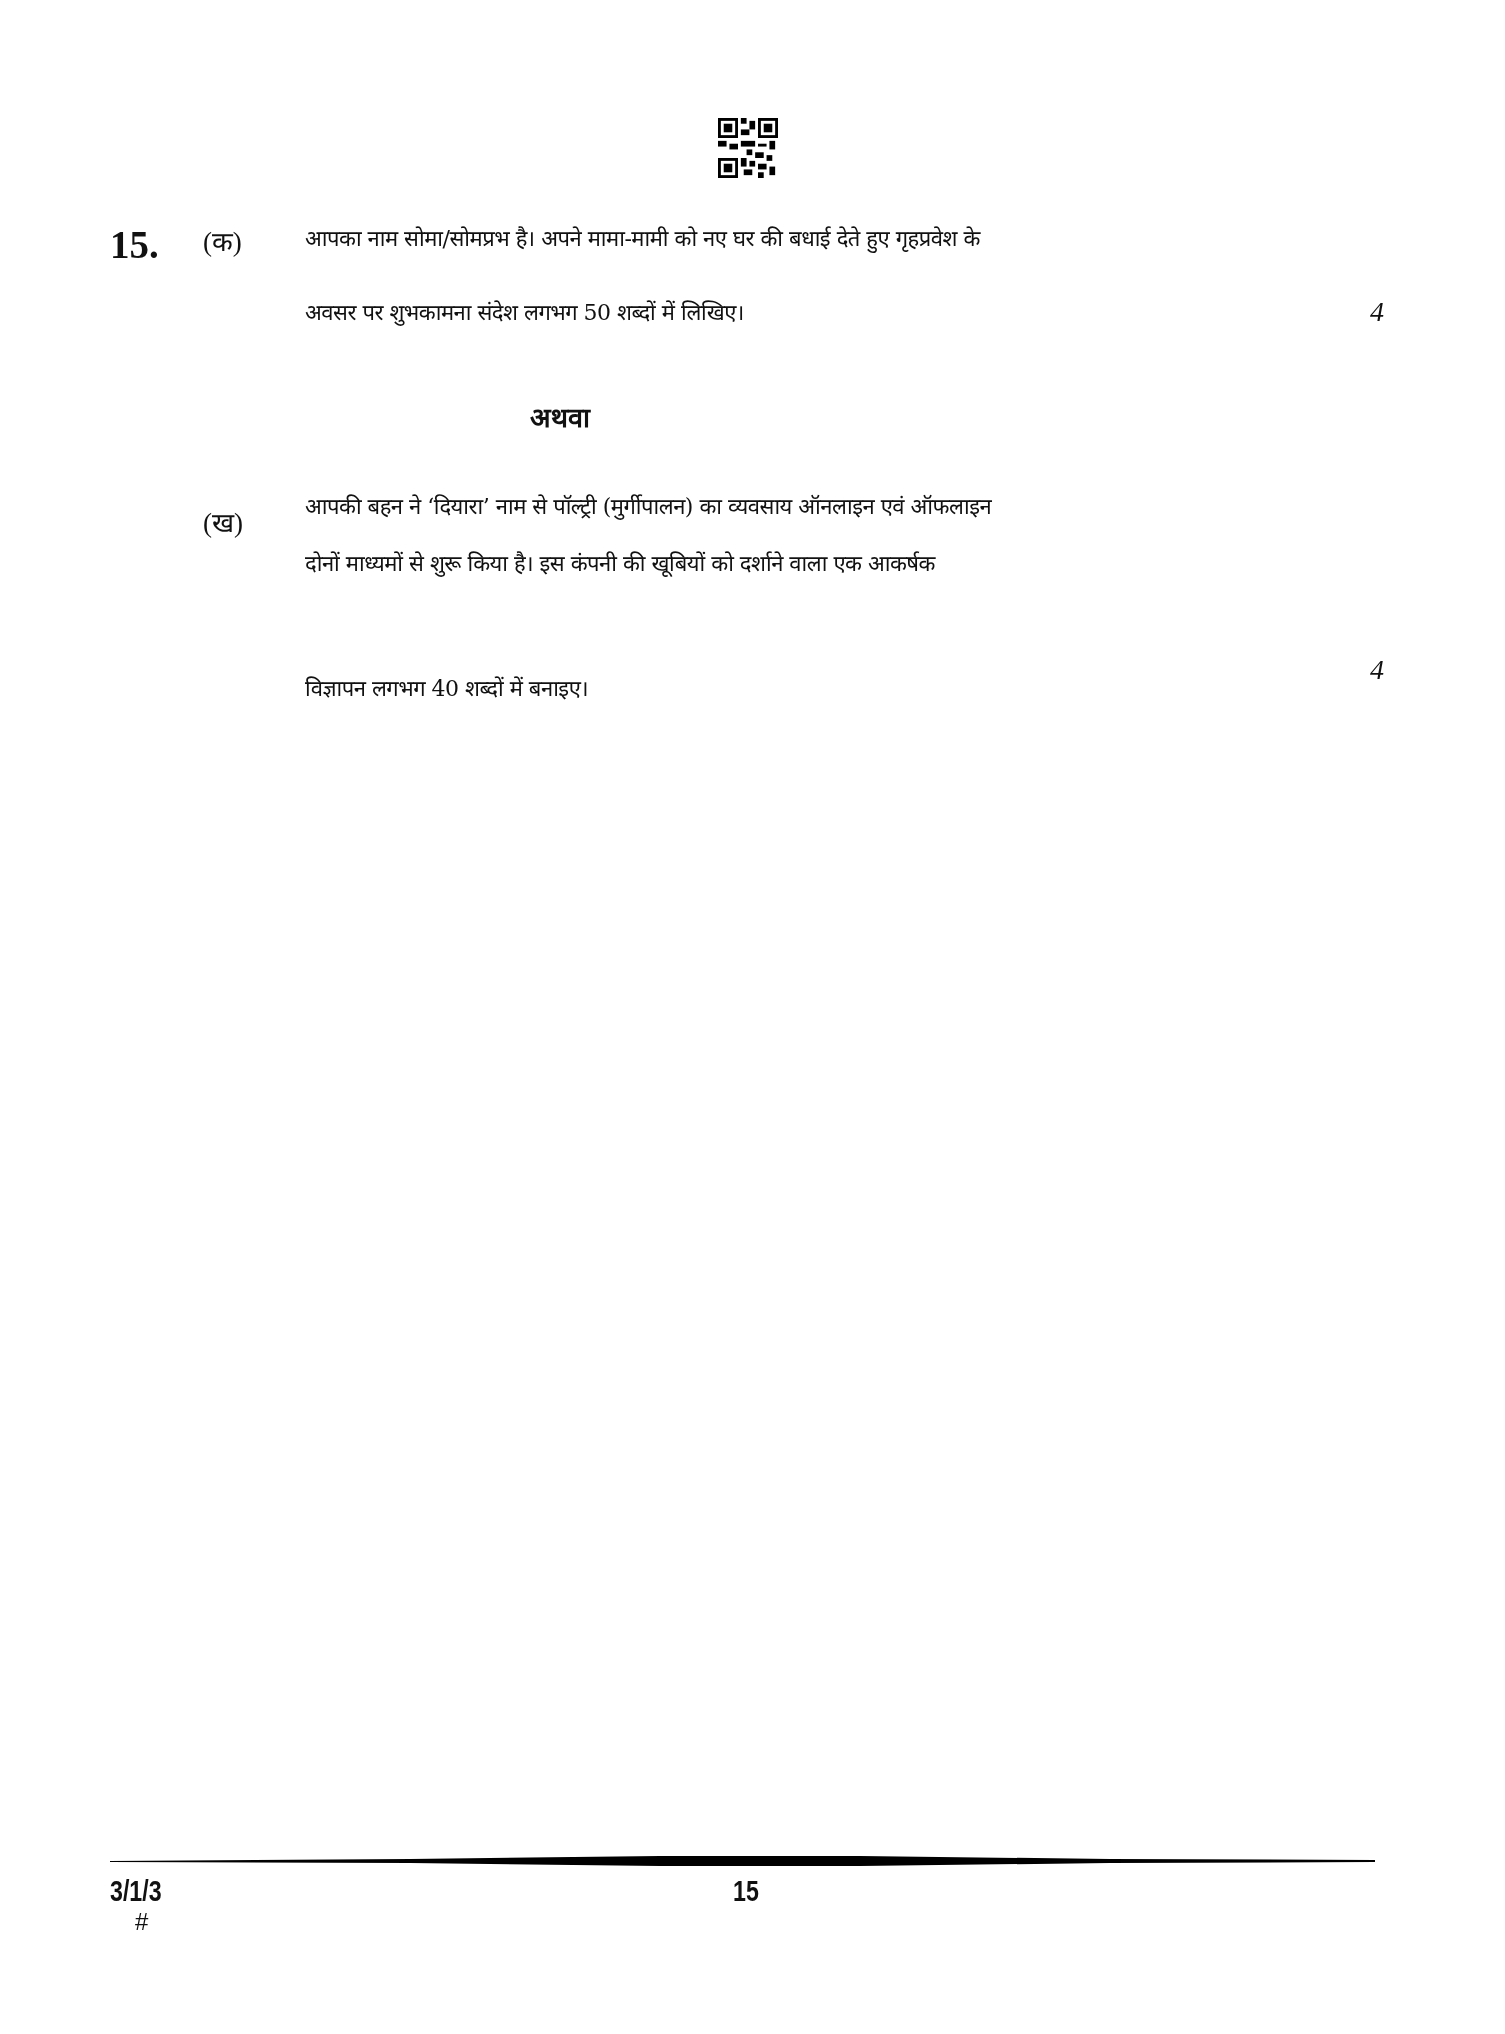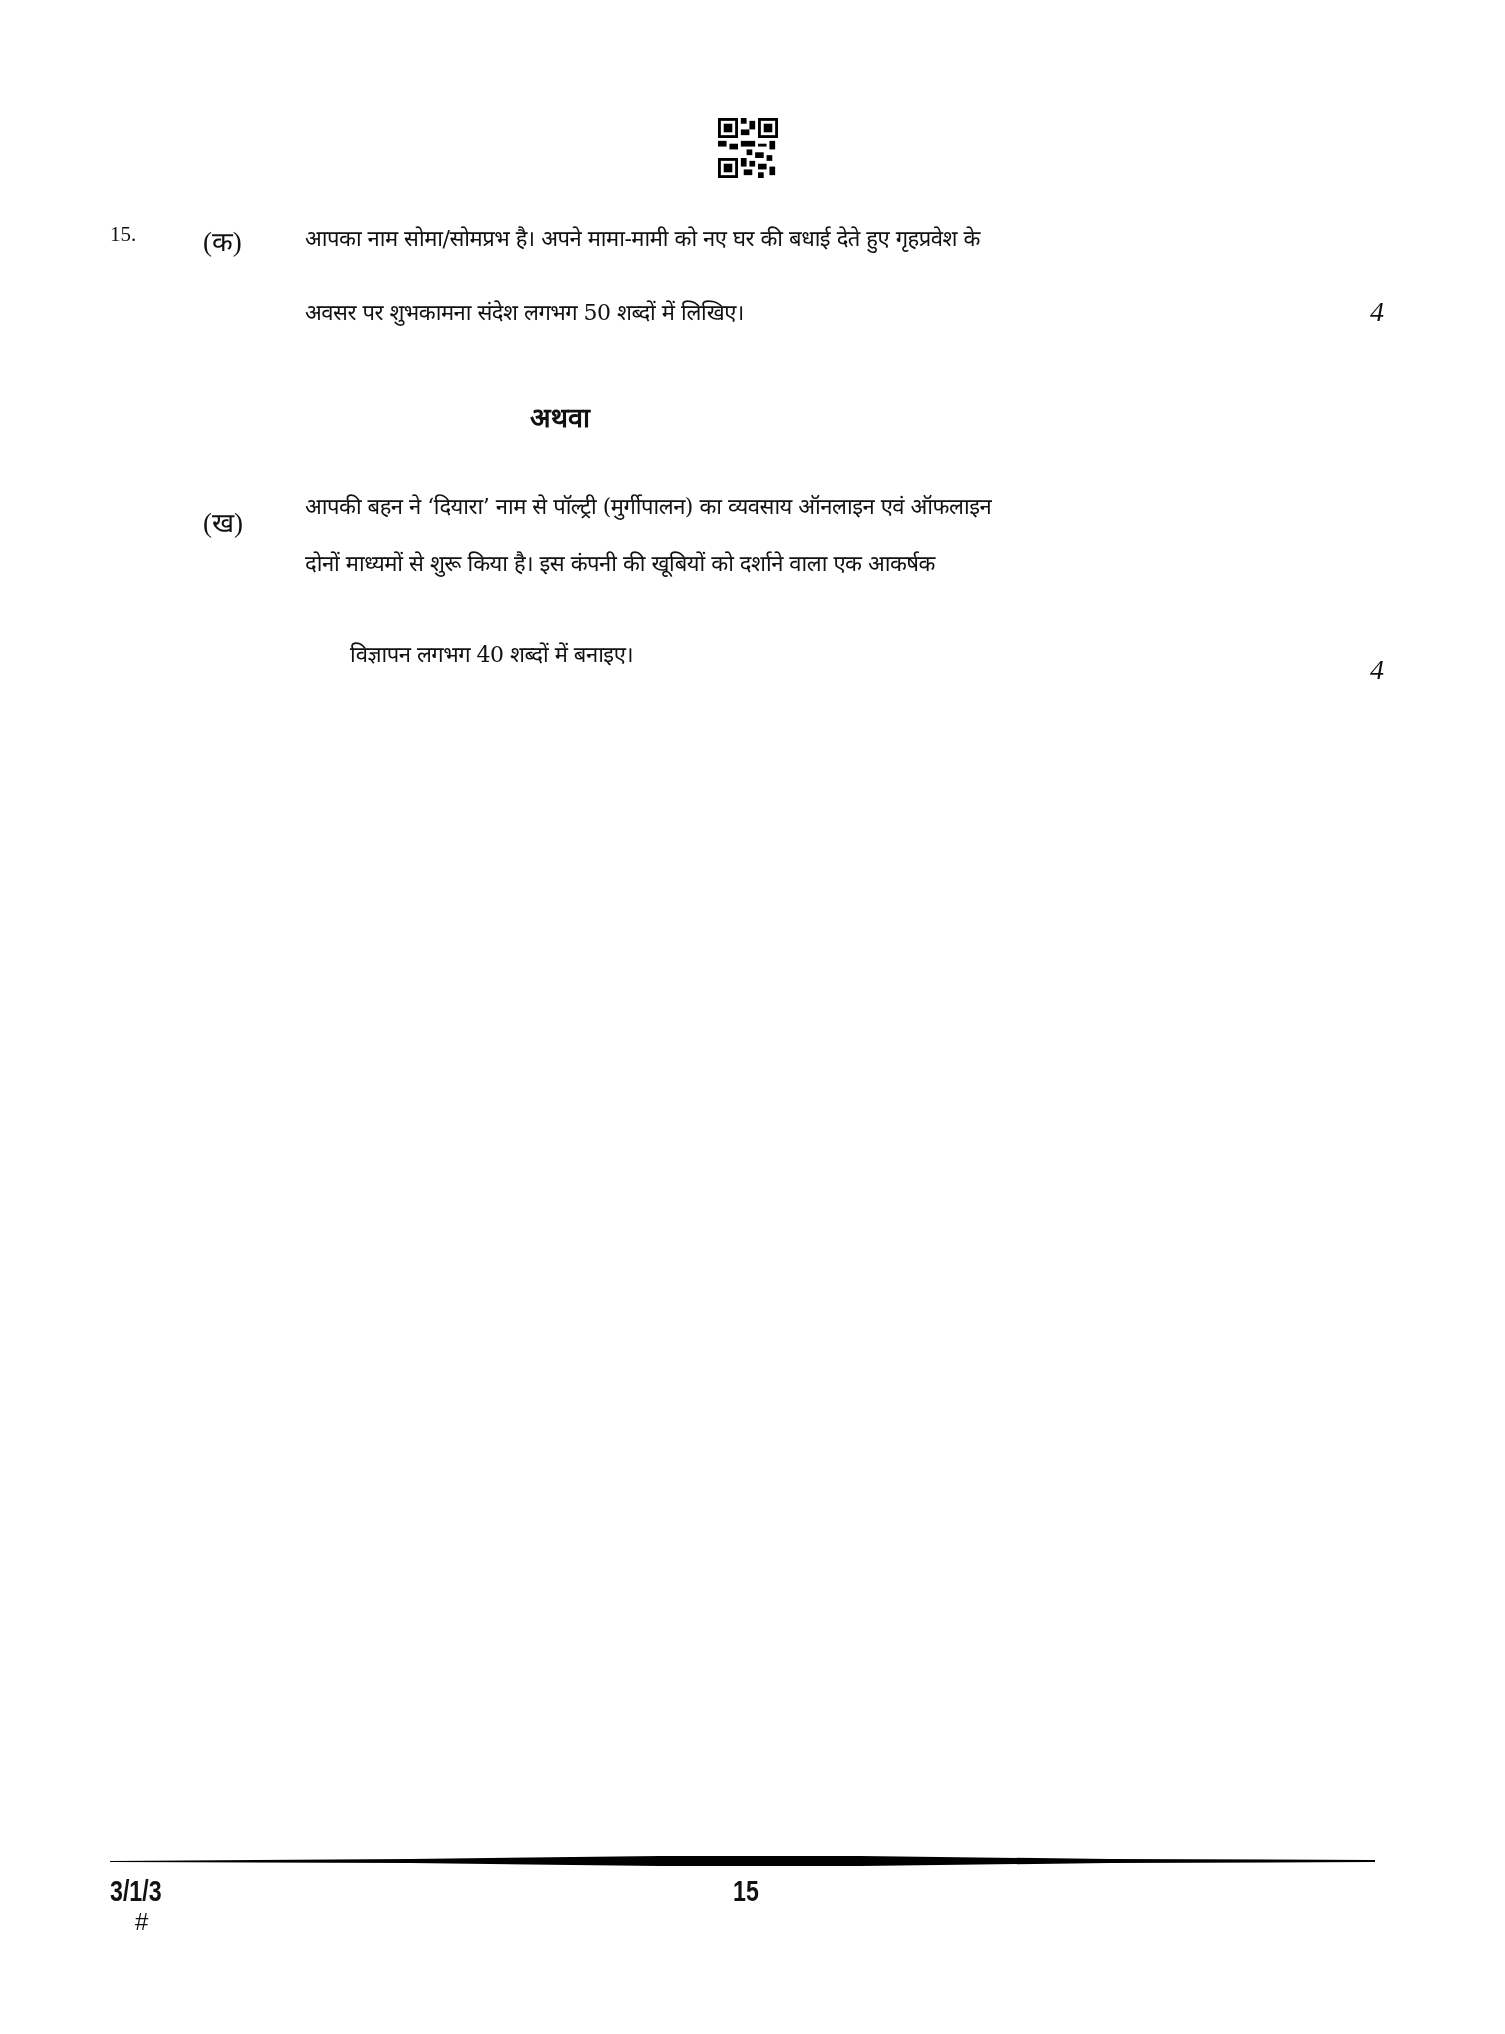--- a/index.html
+++ b/index.html
@@ -1,18 +1,18 @@
 <!DOCTYPE html>
 <html><head>
 <meta charset="utf-8">
 <style>
   html, body { margin: 0; padding: 0; background: #ffffff; }
   body { width: 1505px; height: 2034px; position: relative; overflow: hidden; color: #111; font-family: "DejaVu Serif", "Liberation Serif", serif; }
   .qr { position: absolute; left: 718px; top: 118px; width: 60px; height: 60px; }
-  .qnum { position: absolute; left: 110px; font-weight: normal; font-size: 21px; font-family: "Liberation Serif", "DejaVu Serif", serif; }
+  .qnum { position: absolute; left: 110px; font-weight: bold; font-size: 39px; font-family: "Liberation Serif", "DejaVu Serif", serif; }
   .sub { position: absolute; left: 203px; font-size: 27px; font-family: "Liberation Serif", "DejaVu Serif", serif; }
   .line { position: absolute; left: 305px; font-size: 22px; white-space: nowrap; font-family: "DejaVu Serif", "Liberation Serif", serif; letter-spacing: -0.5px; }
   .marks { position: absolute; left: 1370px; font-size: 28px; font-style: italic; font-family: "Liberation Serif", "DejaVu Serif", serif; }
   .or { position: absolute; left: 530px; font-weight: bold; font-size: 27px; font-family: "DejaVu Serif", serif; }
   .rule { position: absolute; left: 110px; top: 1856px; width: 1265px; height: 10px; }
   .footer-code { position: absolute; left: 110px; top: 1875px; font-size: 29px; font-weight: bold; font-family: "Liberation Sans", "DejaVu Sans", sans-serif; transform: scaleX(0.8); transform-origin: left; }
   .footer-hash { position: absolute; left: 135px; top: 1908px; font-size: 24px; font-family: "Liberation Sans", sans-serif; }
   .page-num { position: absolute; left: 733px; top: 1875px; font-size: 29px; font-weight: bold; font-family: "Liberation Sans", "DejaVu Sans", sans-serif; transform: scaleX(0.8); transform-origin: left; }
 </style>
 </head>
@@ -56,21 +56,21 @@
   <span class="sub" style="top:222px;">(क)</span>
   <span class="line" style="top:222px;">आपका नाम सोमा/सोमप्रभ है। अपने मामा-मामी को नए घर की बधाई देते हुए गृहप्रवेश के</span>
   <span class="line" style="top:296px;">अवसर पर शुभकामना संदेश लगभग 50 शब्दों में लिखिए।</span>
   <span class="marks" style="top:296px;">4</span>
 
   <span class="or" style="top:398px;font-family:Liberation Serif, serif;">अथवा</span>
 
   <span class="sub" style="top:503px;">(ख)</span>
   <span class="line" style="top:490px;">आपकी बहन ने ‘दियारा’ नाम से पॉल्ट्री (मुर्गीपालन) का व्यवसाय ऑनलाइन एवं ऑफलाइन</span>
   <span class="line" style="top:547px;">दोनों माध्यमों से शुरू किया है। इस कंपनी की खूबियों को दर्शाने वाला एक आकर्षक</span>
-  <span class="line" style="top:638px;margin-left:45px;">विज्ञापन लगभग 40 शब्दों में बनाइए।</span>
+  <span class="line" style="top:672px;">विज्ञापन लगभग 40 शब्दों में बनाइए।</span>
   <span class="marks" style="top:654px;">4</span>
 </div>
 
 <svg class="rule" viewBox="0 0 1265 10" preserveAspectRatio="none">
   <polygon points="0,5 300,3 550,0 750,0 1000,3 1265,4 1265,6 1000,7 750,10 550,10 300,7 0,6" fill="#000"></polygon>
 </svg>
 
 <span class="footer-code">3/1/3</span>
 <span class="footer-hash">#</span>
 <span class="page-num">15</span>

